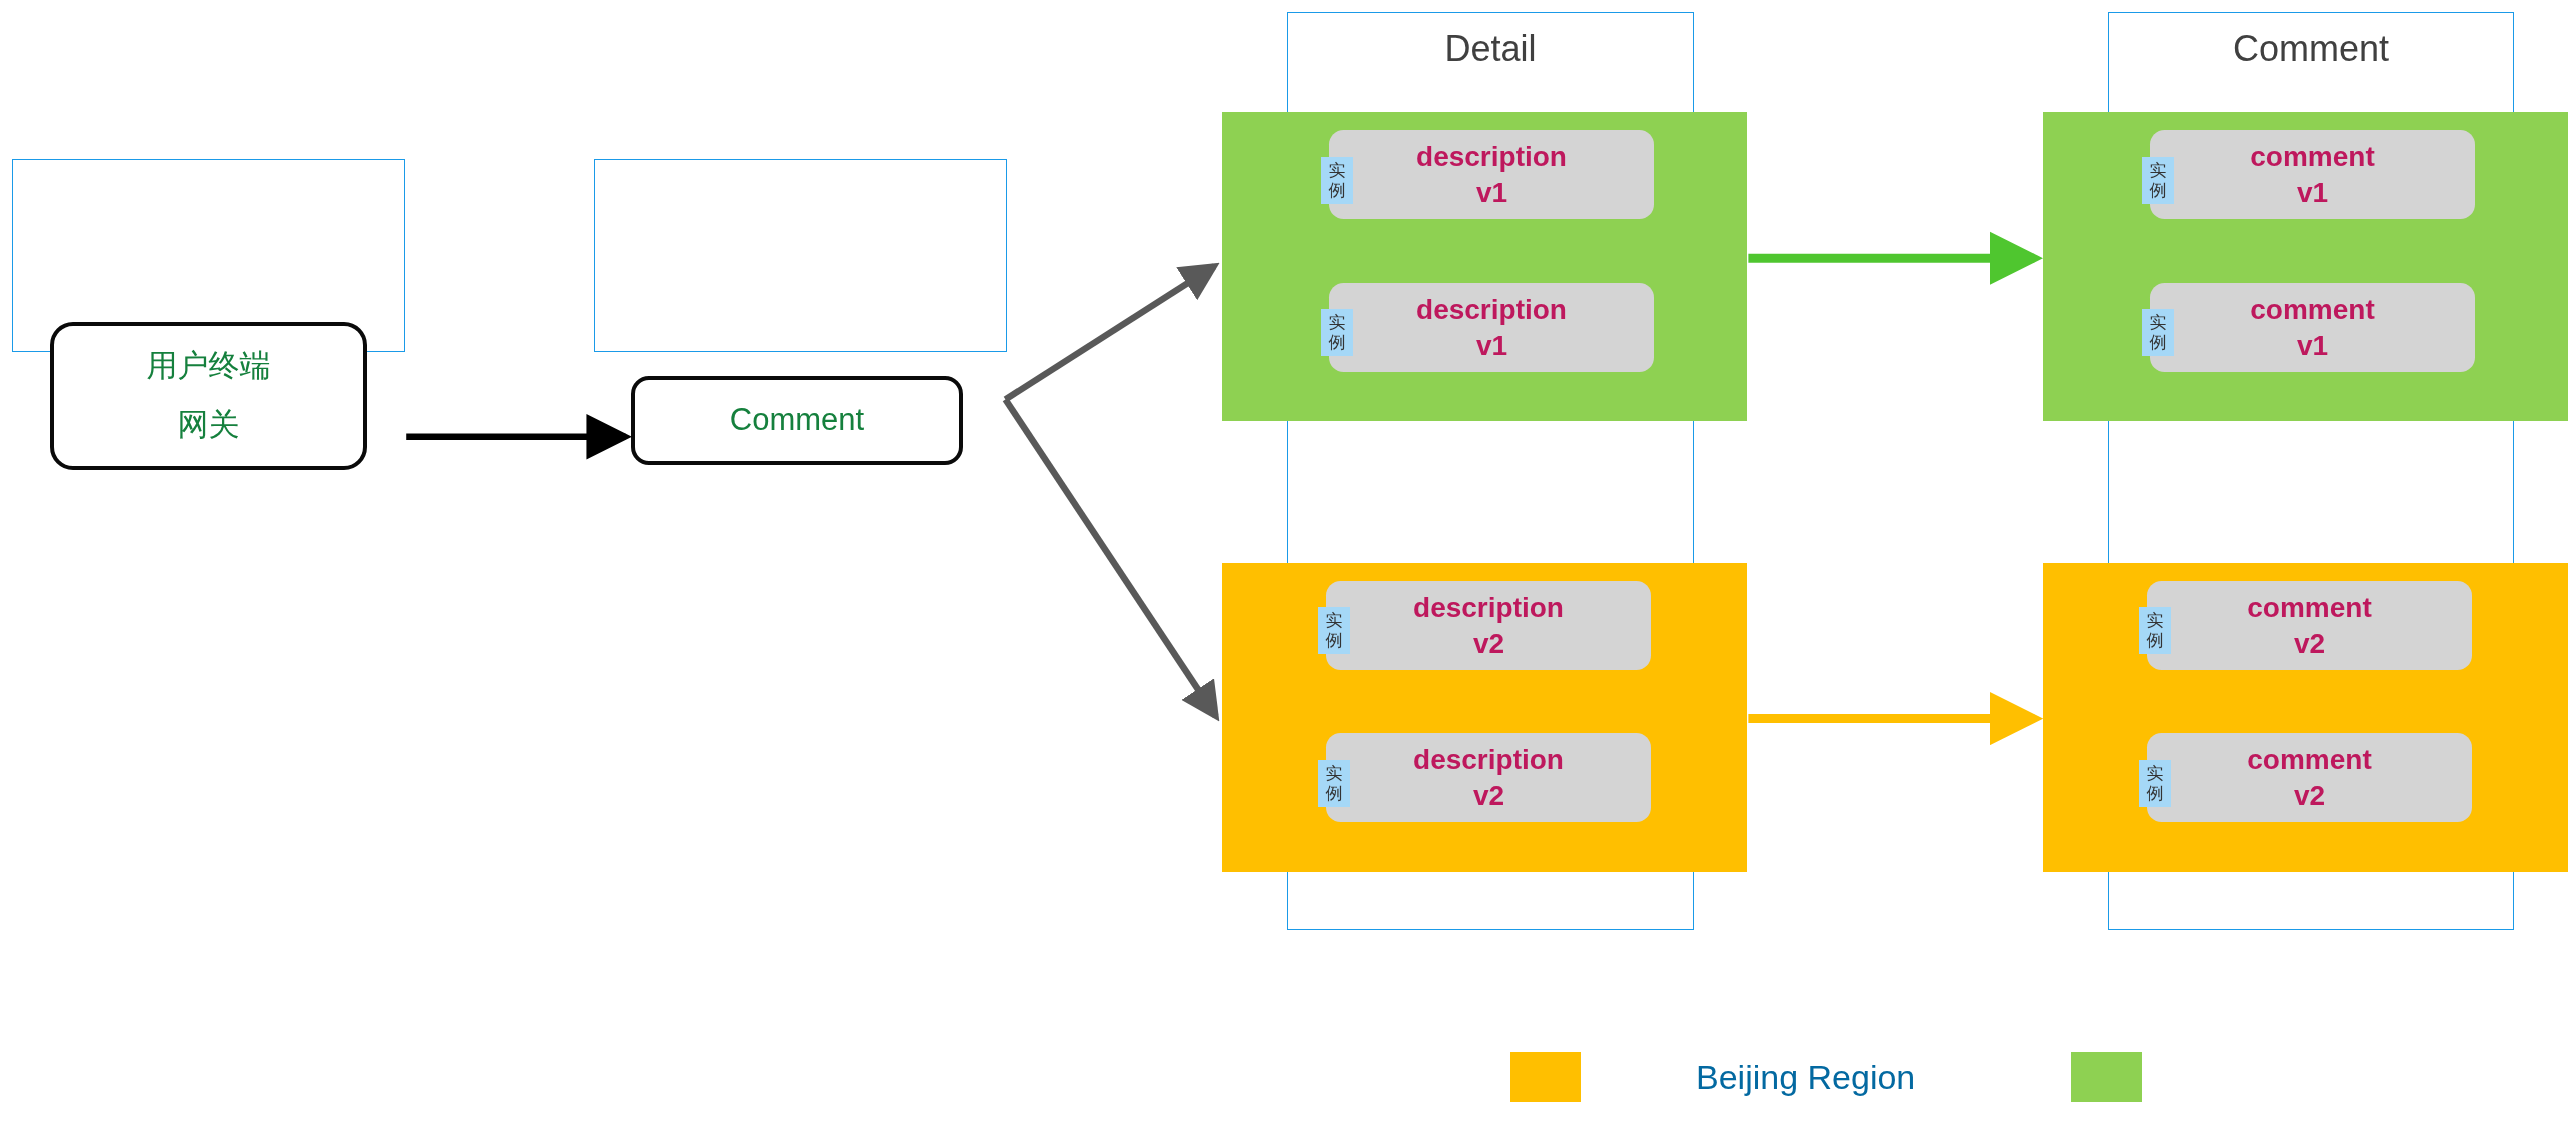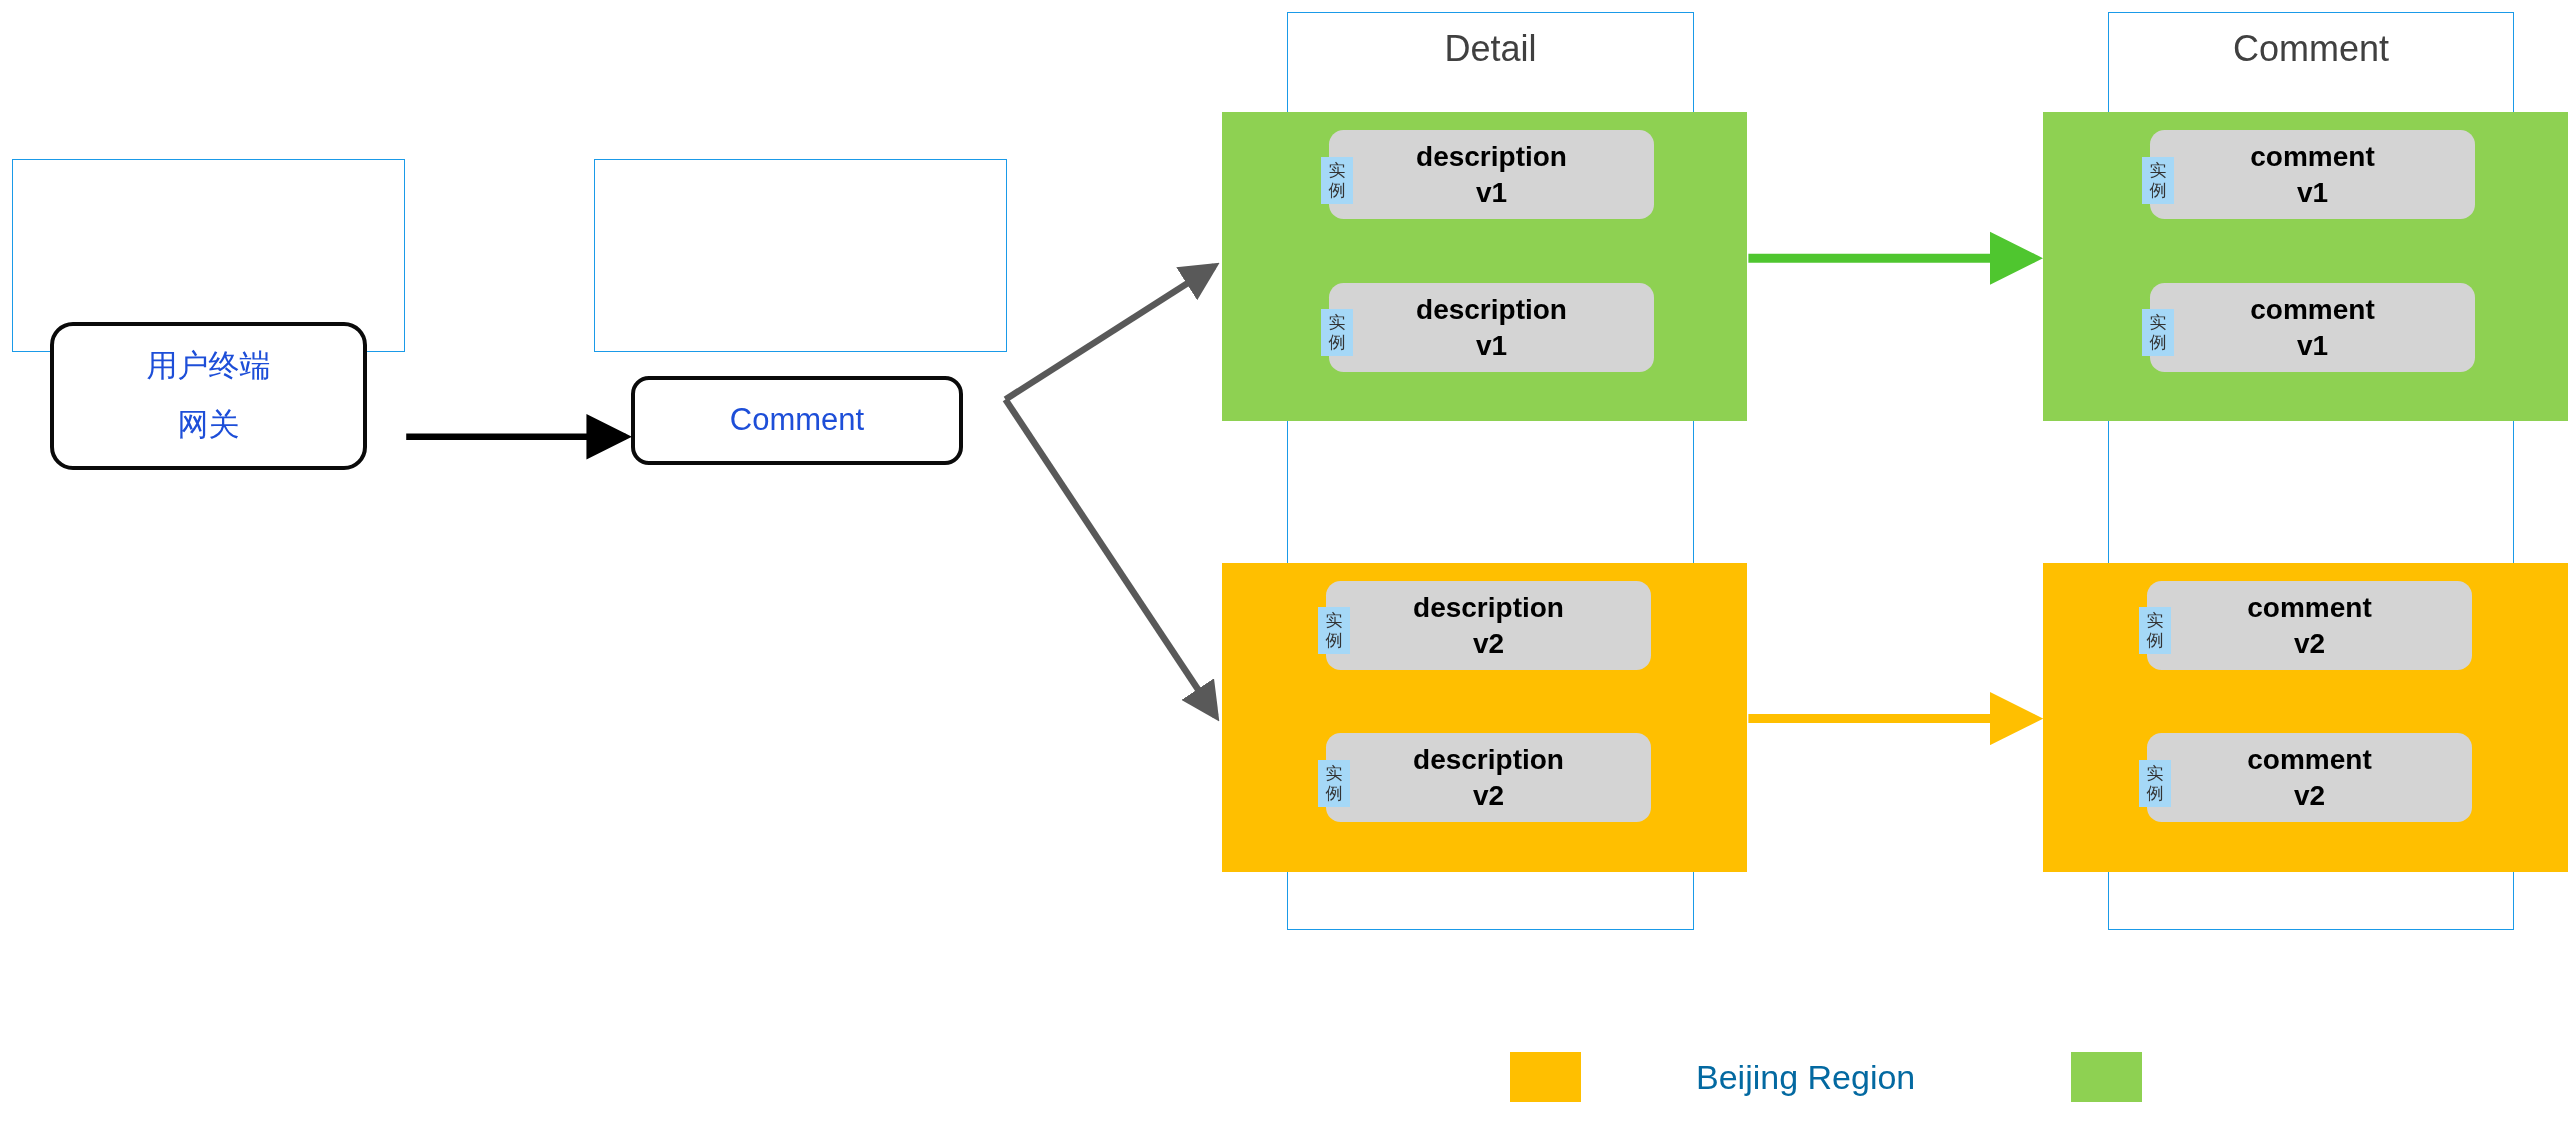--- a/index.html
+++ b/index.html
@@ -28,21 +28,21 @@
   .roundbox {
     position: absolute;
     box-sizing: border-box;
     border: 4px solid #0a0a0a;
     border-radius: 23px;
     background: #ffffff;
     display: flex;
     flex-direction: column;
     align-items: center;
     justify-content: center;
-    color: #1d4ed8;
+    color: #15803d;
     font-size: 31px;
     line-height: 1.9;
     white-space: pre-line;
     text-align: center;
   }
 
   .col-title {
     position: absolute;
     text-align: center;
     color: #404040;
@@ -59,21 +59,21 @@
 
   
   .card {
     position: absolute;
     box-sizing: border-box;
     background: #d4d4d4;
     border-radius: 14.6px;
     display: flex;
     align-items: center;
     justify-content: center;
-    color: #000000;
+    color: #be185d;
     font-size: 28px;
     font-weight: bold;
     line-height: 1.28;
     text-align: center;
     white-space: pre-line;
   }
 
   
   .badge {
     position: absolute;

